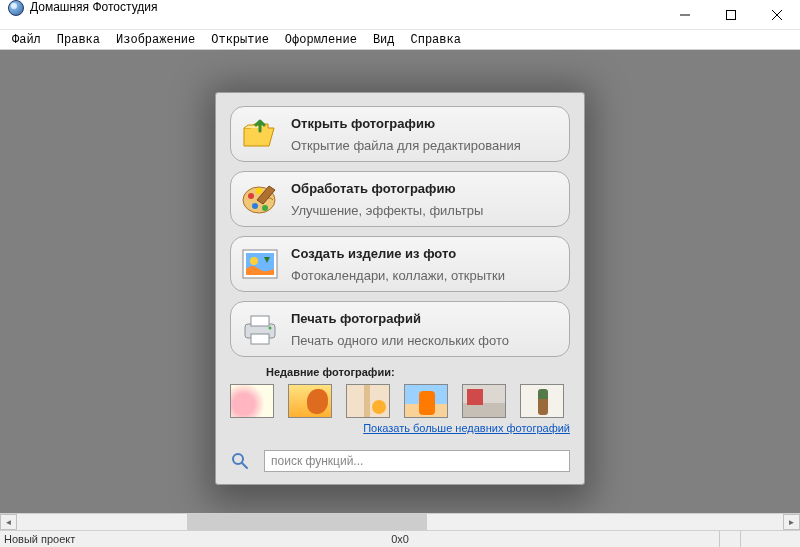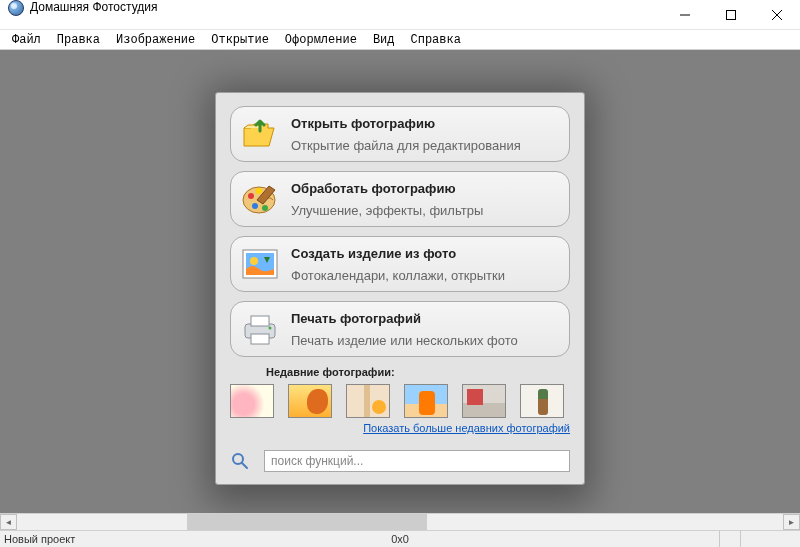--- a/index.html
+++ b/index.html
@@ -151,21 +151,21 @@
       <div class="action-icon">
         <svg width="42" height="42" viewBox="0 0 42 42">
             <rect x="6" y="16" width="30" height="14" rx="3" fill="#d9dde2" stroke="#8a9096"></rect>
             <rect x="12" y="8" width="18" height="10" fill="#fff" stroke="#8a9096"></rect>
             <rect x="12" y="26" width="18" height="10" fill="#fff" stroke="#8a9096"></rect>
             <circle cx="31" cy="20" r="1.5" fill="#4a4"></circle>
           </svg>
       </div>
       <div class="action-texts">
         <span class="action-title">Печать фотографий</span>
-        <span class="action-sub">Печать изделие или нескольких фото</span>
+        <span class="action-sub">Печать одного или нескольких фото</span>
       </div>
     </div>
 
     <div class="recent-label">Недавние фотографии:</div>
     <div class="thumbs">
       <div class="thumb thumb1"></div>
       <div class="thumb thumb2"></div>
       <div class="thumb thumb3"></div>
       <div class="thumb thumb4"></div>
       <div class="thumb thumb5"></div>

